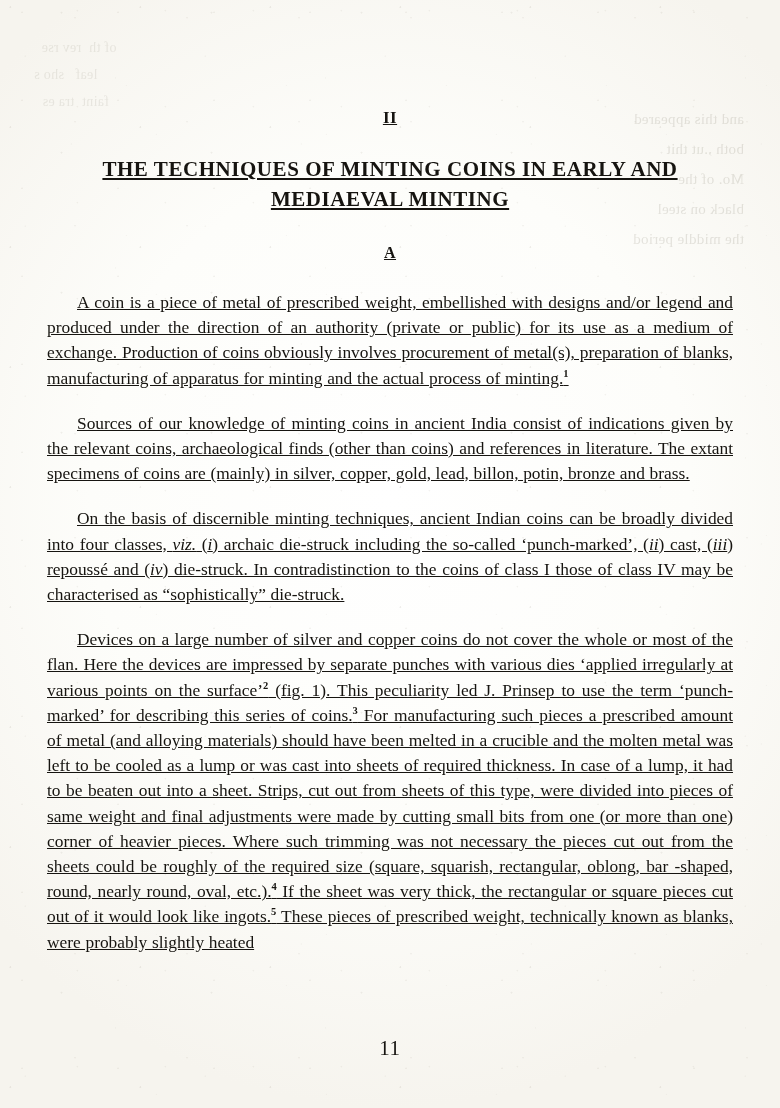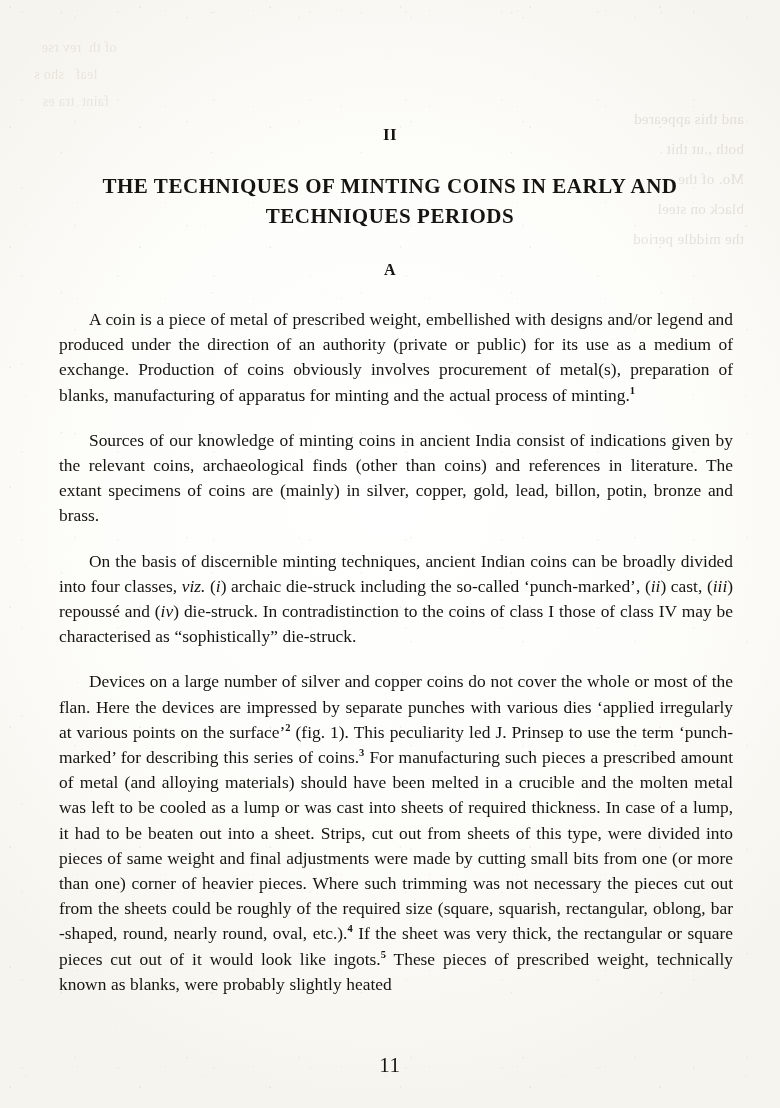--- a/index.html
+++ b/index.html
@@ -55,23 +55,24 @@
     letter-spacing: .3px;
     filter: blur(.55px);
   }
   #bleed-right { top: 104px; right: 36px; text-align: left; }
   #bleed-left  { top: 34px;  left: 34px; font-size: 14px; line-height: 27px; opacity: .75; }
 
   
   #content {
     position: absolute;
     left: 47px;
-    top: 17px;
+    top: 0;
     width: 686px;
     height: 964px;
+    text-decoration: underline;
   }
 
   .chapter-num {
     margin-top: 108px;
     text-align: center;
     font-size: 17px;
     font-weight: 700;
     letter-spacing: .5px;
     font-family: "Liberation Serif", serif;
   }
@@ -92,21 +93,21 @@
     margin-top: 30px;
     text-align: center;
     font-size: 16px;
     font-weight: 700;
     letter-spacing: .5px;
   }
 
   .body-col { margin-top: 28px; }
 
   p.para {
-    margin: 0 0 20px 12px;
+    margin: 0 0 20px 0;
     font-size: 17.4px;
     line-height: 25.2px;
     text-align: justify;
     text-indent: 30px;
     word-spacing: .3px;
     hyphens: none;
   }
   p.para:last-of-type { margin-bottom: 0; }
 
   sup {
@@ -144,21 +145,21 @@
   <div class="bleed" id="bleed-left">of th  rev rse
      leaf   sho s
   faint  tra es</div>
 
   <div id="content">
 
     <div class="chapter-num">II</div>
 
     <h1 class="chapter-title">
       <span class="l1">THE TECHNIQUES OF MINTING COINS IN EARLY AND</span>
-      <span class="l2">TECHNIQUES PERIODS</span>
+      <span class="l2">MEDIAEVAL MINTING</span>
     </h1>
 
     <div class="section-letter">A</div>
 
     <div class="body-col">
       <p class="para">A coin is a piece of metal of prescribed weight, embellished with designs and/or legend and produced under the direction of an authority (private or public) for its use as a medium of exchange. Production of coins obviously involves procurement of metal(s), preparation of blanks, manufacturing of apparatus for minting and the actual process of minting.<sup>1</sup></p>
       <p class="para">Sources of our knowledge of minting coins in ancient India consist of indications given by the relevant coins, archaeological finds (other than coins) and references in literature. The extant specimens of coins are (mainly) in silver, copper, gold, lead, billon, potin, bronze and brass.</p>
       <p class="para">On the basis of discernible minting techniques, ancient Indian coins can be broadly divided into four classes, <i>viz.</i> (<i>i</i>) archaic die-struck including the so-called ‘punch-marked’, (<i>ii</i>) cast, (<i>iii</i>) repoussé and (<i>iv</i>) die-struck. In contradistinction to the coins of class I those of class IV may be characterised as “sophistically” die-struck.</p>
       <p class="para">Devices on a large number of silver and copper coins do not cover the whole or most of the flan. Here the devices are impressed by separate punches with various dies ‘applied irregularly at various points on the surface’<sup>2</sup> (fig. 1). This peculiarity led J. Prinsep to use the term ‘punch-marked’ for describing this series of coins.<sup>3</sup> For manufacturing such pieces a prescribed amount of metal (and alloying materials) should have been melted in a crucible and the molten metal was left to be cooled as a lump or was cast into sheets of required thickness. In case of a lump, it had to be beaten out into a sheet. Strips, cut out from sheets of this type, were divided into pieces of same weight and final adjustments were made by cutting small bits from one (or more than one) corner of heavier pieces. Where such trimming was not necessary the pieces cut out from the sheets could be roughly of the required size (square, squarish, rectangular, oblong, bar -shaped, round, nearly round, oval, etc.).<sup>4</sup> If the sheet was very thick, the rectangular or square pieces cut out of it would look like ingots.<sup>5</sup> These pieces of prescribed weight, technically known as blanks, were probably slightly heated</p>
     </div>

